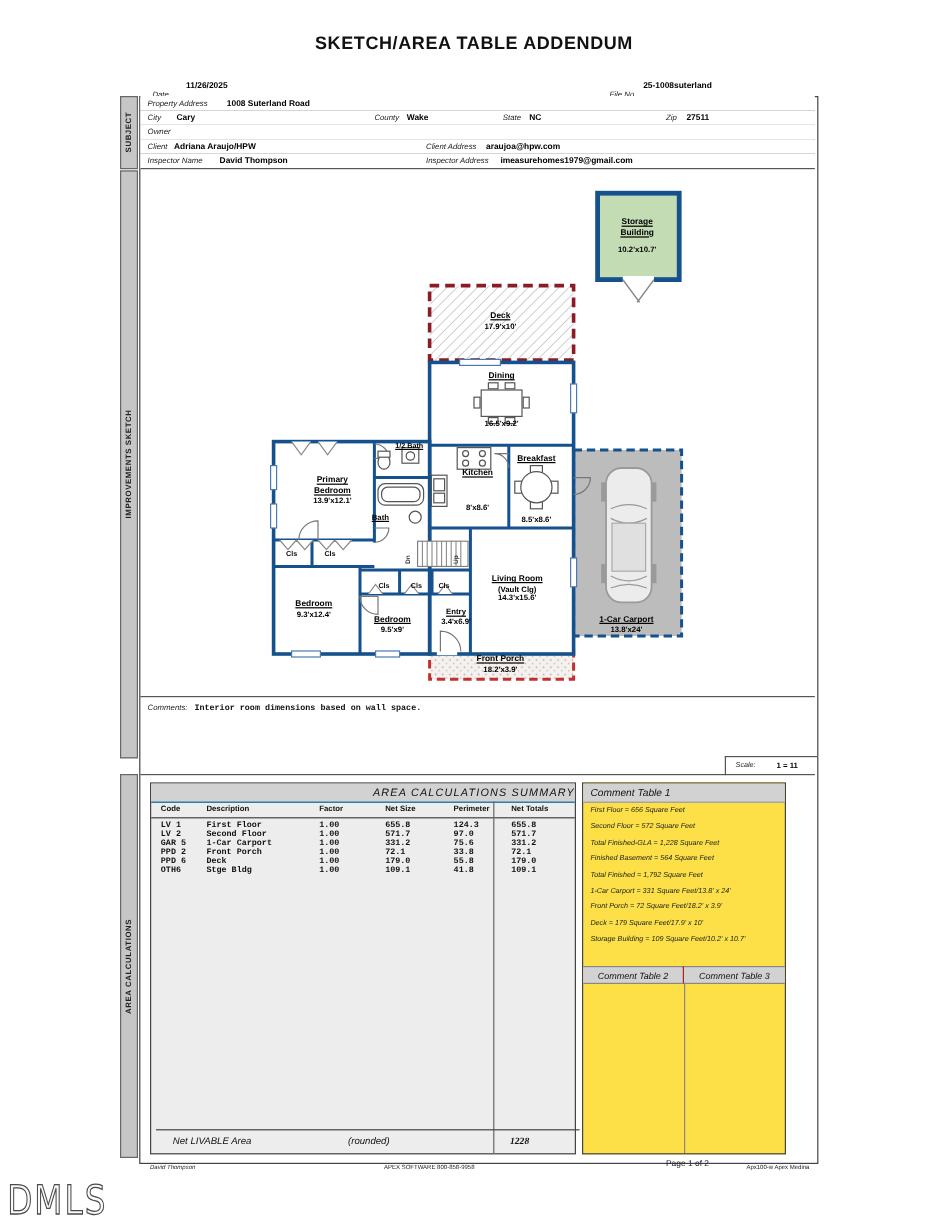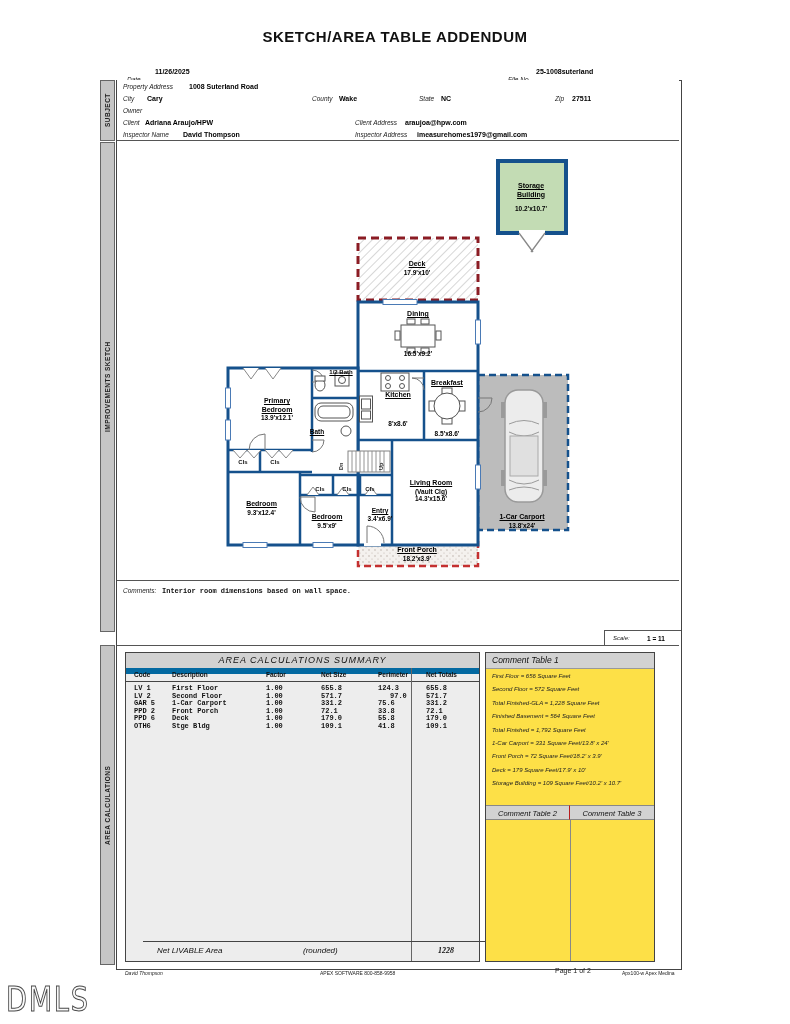--- a/index.html
+++ b/index.html
@@ -23,29 +23,29 @@
   .room .dm{font-size:6.5px;}
   .tiny{position:absolute;font-size:6px;font-weight:bold;text-align:center;}
   .rot{position:absolute;font-size:5.5px;font-weight:bold;color:#333;transform:rotate(-90deg);transform-origin:left top;}
   
   #comments-row{left:117px;top:580px;width:562px;height:50px;border-top:1px solid #555;}
   .mono{font-family:"Liberation Mono",monospace;}
   #scale-cell{left:604px;top:630px;width:76px;height:15px;border-top:1px solid #555;border-left:1px solid #555;}
   #calc-divider{left:117px;top:645px;width:562px;height:0;border-top:1px solid #555;}
   
   #summary-box{left:125px;top:652px;width:355px;height:310px;border:1px solid #444;background:#ededed;box-sizing:border-box;}
-  #summary-title{position:absolute;left:0;top:0;width:100%;height:15px;background:#d2d2d2;border-bottom:6px solid #0369a1;
-      font-style:italic;font-size:9px;text-align:center;letter-spacing:1px;line-height:15px;}
+  #summary-title{position:absolute;left:0;top:0;width:100%;height:15px;background:#d2d2d2;border-bottom:1px solid #0369a1;
+      font-style:italic;font-size:9px;text-align:right;letter-spacing:1px;line-height:15px;}
   .colhead{position:absolute;top:18px;font-size:6.5px;font-weight:bold;}
   #cols-underline{position:absolute;left:0;top:28px;width:100%;border-top:1px solid #444;}
   .srow{position:absolute;left:0;width:100%;height:8px;font-family:"Liberation Mono",monospace;font-weight:bold;font-size:7px;}
   .srow span{position:absolute;top:0;}
   .ra{}
   #summary-vline{position:absolute;left:285px;top:15px;bottom:0;border-left:1px solid #666;}
-  #netliv{position:absolute;left:17px;bottom:0;width:100%;height:19px;border-top:1px solid #444;font-style:italic;font-size:8px;}
+  #netliv{position:absolute;left:4px;bottom:0;width:100%;height:19px;border-top:1px solid #444;font-style:italic;font-size:8px;}
   
   #comment-box{left:485px;top:652px;width:170px;height:310px;border:1px solid #444;background:#fde047;box-sizing:border-box;}
   #ct1-title{position:absolute;left:0;top:0;width:100%;height:15px;background:#d2d2d2;border-bottom:1px solid #999;
       font-style:italic;font-size:8.5px;line-height:15px;text-indent:6px;}
   .ct-line{position:absolute;left:6px;width:160px;font-style:italic;font-size:6px;color:#222;}
   .ct-sub{position:absolute;top:152px;height:15px;background:#d2d2d2;border-top:1px solid #888;border-bottom:1px solid #888;
       font-style:italic;font-size:7.5px;text-align:center;line-height:15px;box-sizing:border-box;}
   #ct-vline{position:absolute;left:84px;top:167px;bottom:0;border-left:1px solid #888;}
   
   .foot{position:absolute;top:970px;font-size:5px;color:#222;}
@@ -339,21 +339,21 @@
         <span class="ra" style="left:140px;width:35px;">1.00</span>
         <span class="ra" style="left:195px;width:45px;">655.8</span>
         <span class="ra" style="left:252px;width:50px;">124.3</span>
         <span class="ra" style="left:300px;width:48px;">655.8</span>
     </div>
     <div class="srow" style="top:38.6px;">
       <span style="left:8px;">LV 2</span>
         <span style="left:46px;">Second Floor</span>
         <span class="ra" style="left:140px;width:35px;">1.00</span>
         <span class="ra" style="left:195px;width:45px;">571.7</span>
-        <span class="ra" style="left:264px;width:50px;">97.0</span>
+        <span class="ra" style="left:252px;width:50px;">97.0</span>
         <span class="ra" style="left:300px;width:48px;">571.7</span>
     </div>
     <div class="srow" style="top:46.2px;">
       <span style="left:8px;">GAR 5</span>
         <span style="left:46px;">1-Car Carport</span>
         <span class="ra" style="left:140px;width:35px;">1.00</span>
         <span class="ra" style="left:195px;width:45px;">331.2</span>
         <span class="ra" style="left:252px;width:50px;">75.6</span>
         <span class="ra" style="left:300px;width:48px;">331.2</span>
     </div>

